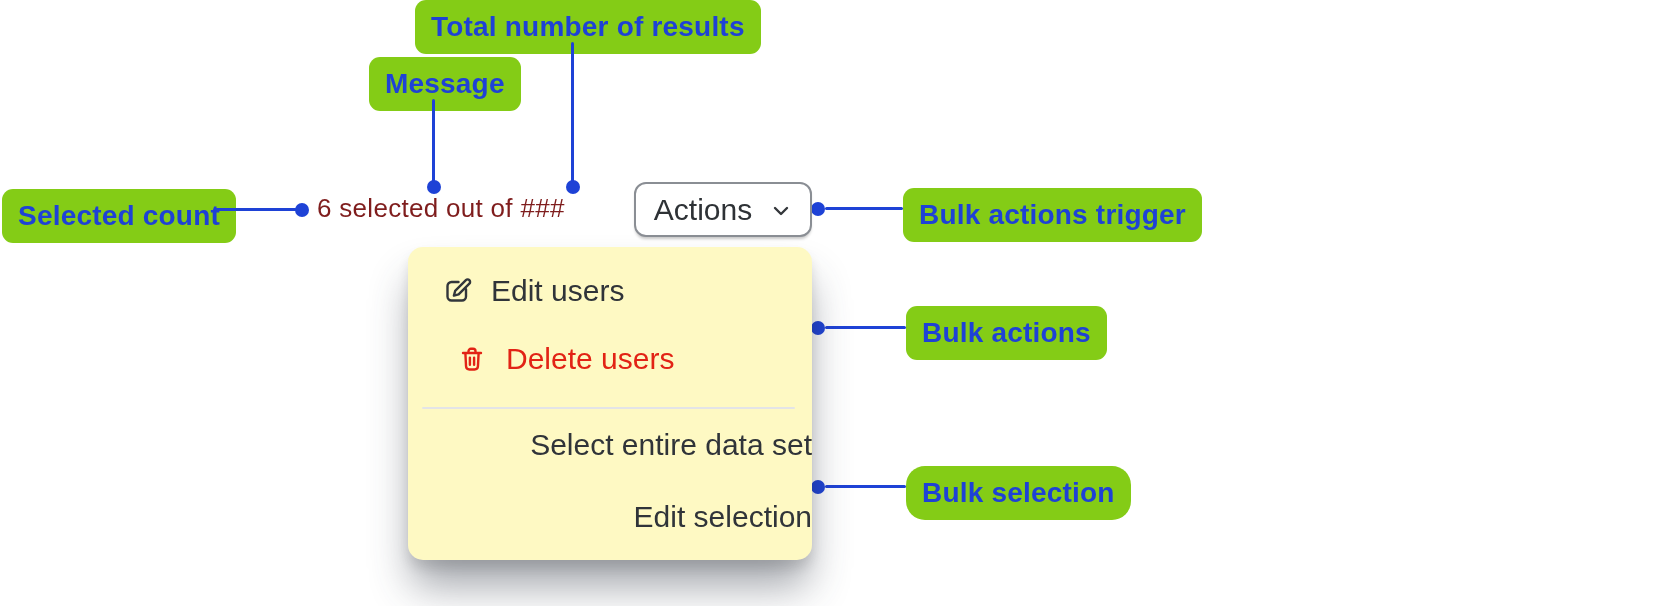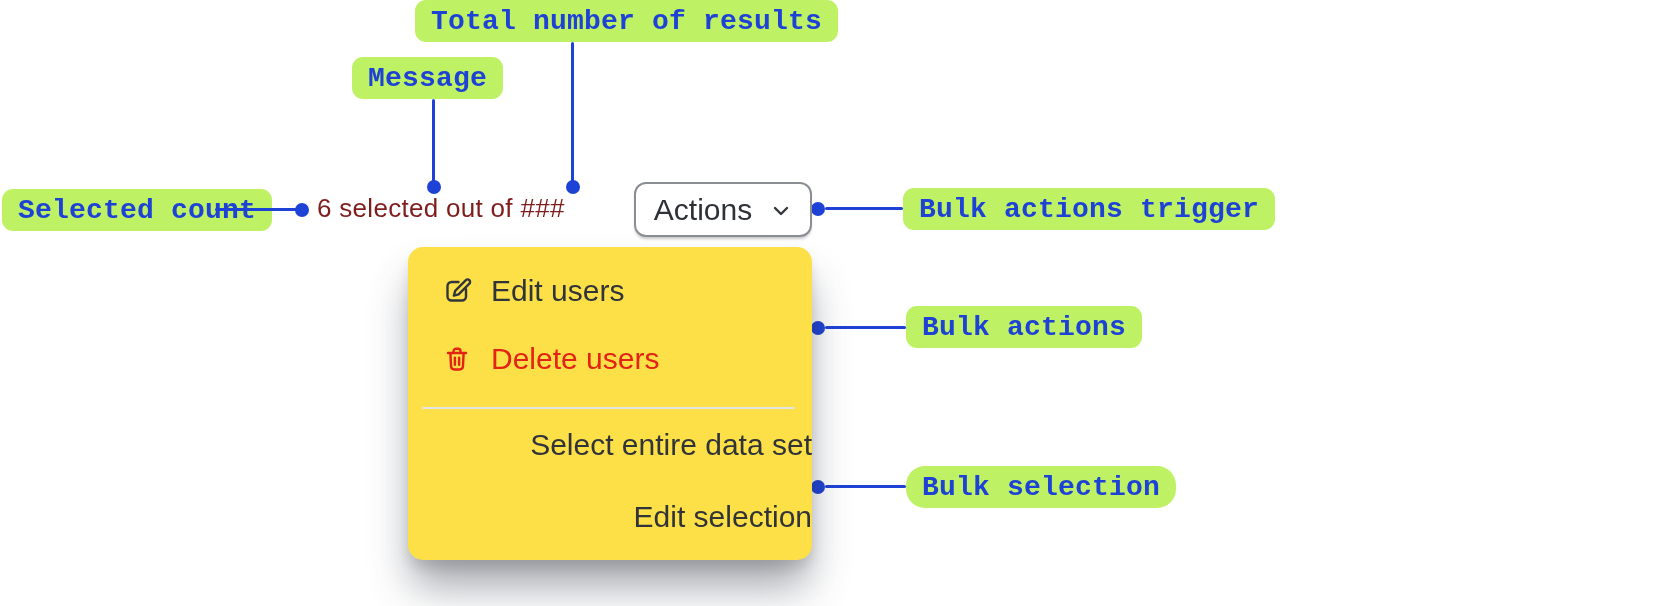--- a/index.html
+++ b/index.html
@@ -3,23 +3,23 @@
 <meta charset="utf-8">
 <style>
   html,body{margin:0;padding:0;background:#fff;}
   .canvas{
     position:relative;width:1672px;height:606px;background:#ffffff;
     font-family:"Liberation Sans",sans-serif;overflow:hidden;
   }
   
   .pill{
     position:absolute;display:inline-flex;align-items:center;
-    height:42px;padding:0 16px;border-radius:11px;
-    background:#bef264;color:#1e42d6;
-    font-size:28px;font-weight:600;letter-spacing:.2px;white-space:nowrap;font-family:Liberation Mono, monospace;
+    height:54px;padding:0 16px;border-radius:11px;
+    background:#84cc16;color:#1e42d6;
+    font-size:28px;font-weight:600;letter-spacing:.2px;white-space:nowrap;
   }
   
   .hline{position:absolute;height:3px;background:#1e42d6;border-radius:2px;}
   .vline{position:absolute;width:3px;background:#1e42d6;border-radius:2px;}
   .dot{position:absolute;width:14px;height:14px;border-radius:50%;background:#1e42d6;}
   
   .message-text{
     position:absolute;left:317px;top:193px;
     font-size:26px;color:#7f1d1d;letter-spacing:.3px;white-space:nowrap;
   }
@@ -28,40 +28,40 @@
     position:absolute;left:634px;top:182px;width:178px;height:55px;
     box-sizing:border-box;display:flex;align-items:center;justify-content:center;gap:18px;
     background:#fff;border:2px solid #8a8e94;border-radius:12px;
     font-family:"Liberation Sans",sans-serif;font-size:30px;color:#2e3236;
     box-shadow:0 3px 3px -1px rgba(0,0,0,.22);cursor:pointer;white-space:nowrap;
   }
   .actions-btn svg{display:block;margin-top:3px;}
   
   .menu-panel{
     position:absolute;left:408px;top:247px;width:404px;height:313px;
-    box-sizing:border-box;background:#fde047;border-radius:15px;
+    box-sizing:border-box;background:#fef9c3;border-radius:15px;
     box-shadow:0 8px 12px rgba(0,0,0,.10),0 30px 42px -4px rgba(52,58,72,.45);
     padding-top:10px;
   }
   .menu-item{
     display:flex;align-items:center;height:68px;padding-left:34px;gap:19px;
     font-size:30px;color:#303439;cursor:pointer;white-space:nowrap;
   }
   .menu-item.no-icon{height:72px;padding-left:37px;justify-content:flex-end;}
-  .menu-item.critical{color:#e22315;}
+  .menu-item.critical{color:#e22315;margin-left:15px;}
   .menu-item .mi-icon{width:30px;height:30px;flex:0 0 30px;}
   .menu-divider{height:2px;background:#e3e4e7;margin:14px 17px 0 14px;border-radius:1px;}
 </style>
 </head>
 <body>
 
 <div class="canvas">
 
   <div class="pill" style="left:415px;top:0px;">Total number of results</div>
-  <div class="pill" style="left:352px;top:57px;">Message</div>
+  <div class="pill" style="left:369px;top:57px;">Message</div>
   <div class="pill" style="left:2px;top:189px;">Selected count</div>
   <div class="pill" style="left:906px;top:306px;">Bulk actions</div>
   <div class="pill" style="left:903px;top:188px;">Bulk actions trigger</div>
   <div class="pill" style="left:906px;top:466px;border-radius:19px;">Bulk selection</div>
 
   <div class="vline" style="left:571px;top:42px;height:140px;"></div>
   <div class="dot" style="left:566px;top:180px;"></div>
 
   <div class="vline" style="left:432px;top:99px;height:83px;"></div>
   <div class="dot" style="left:427px;top:180px;"></div>

